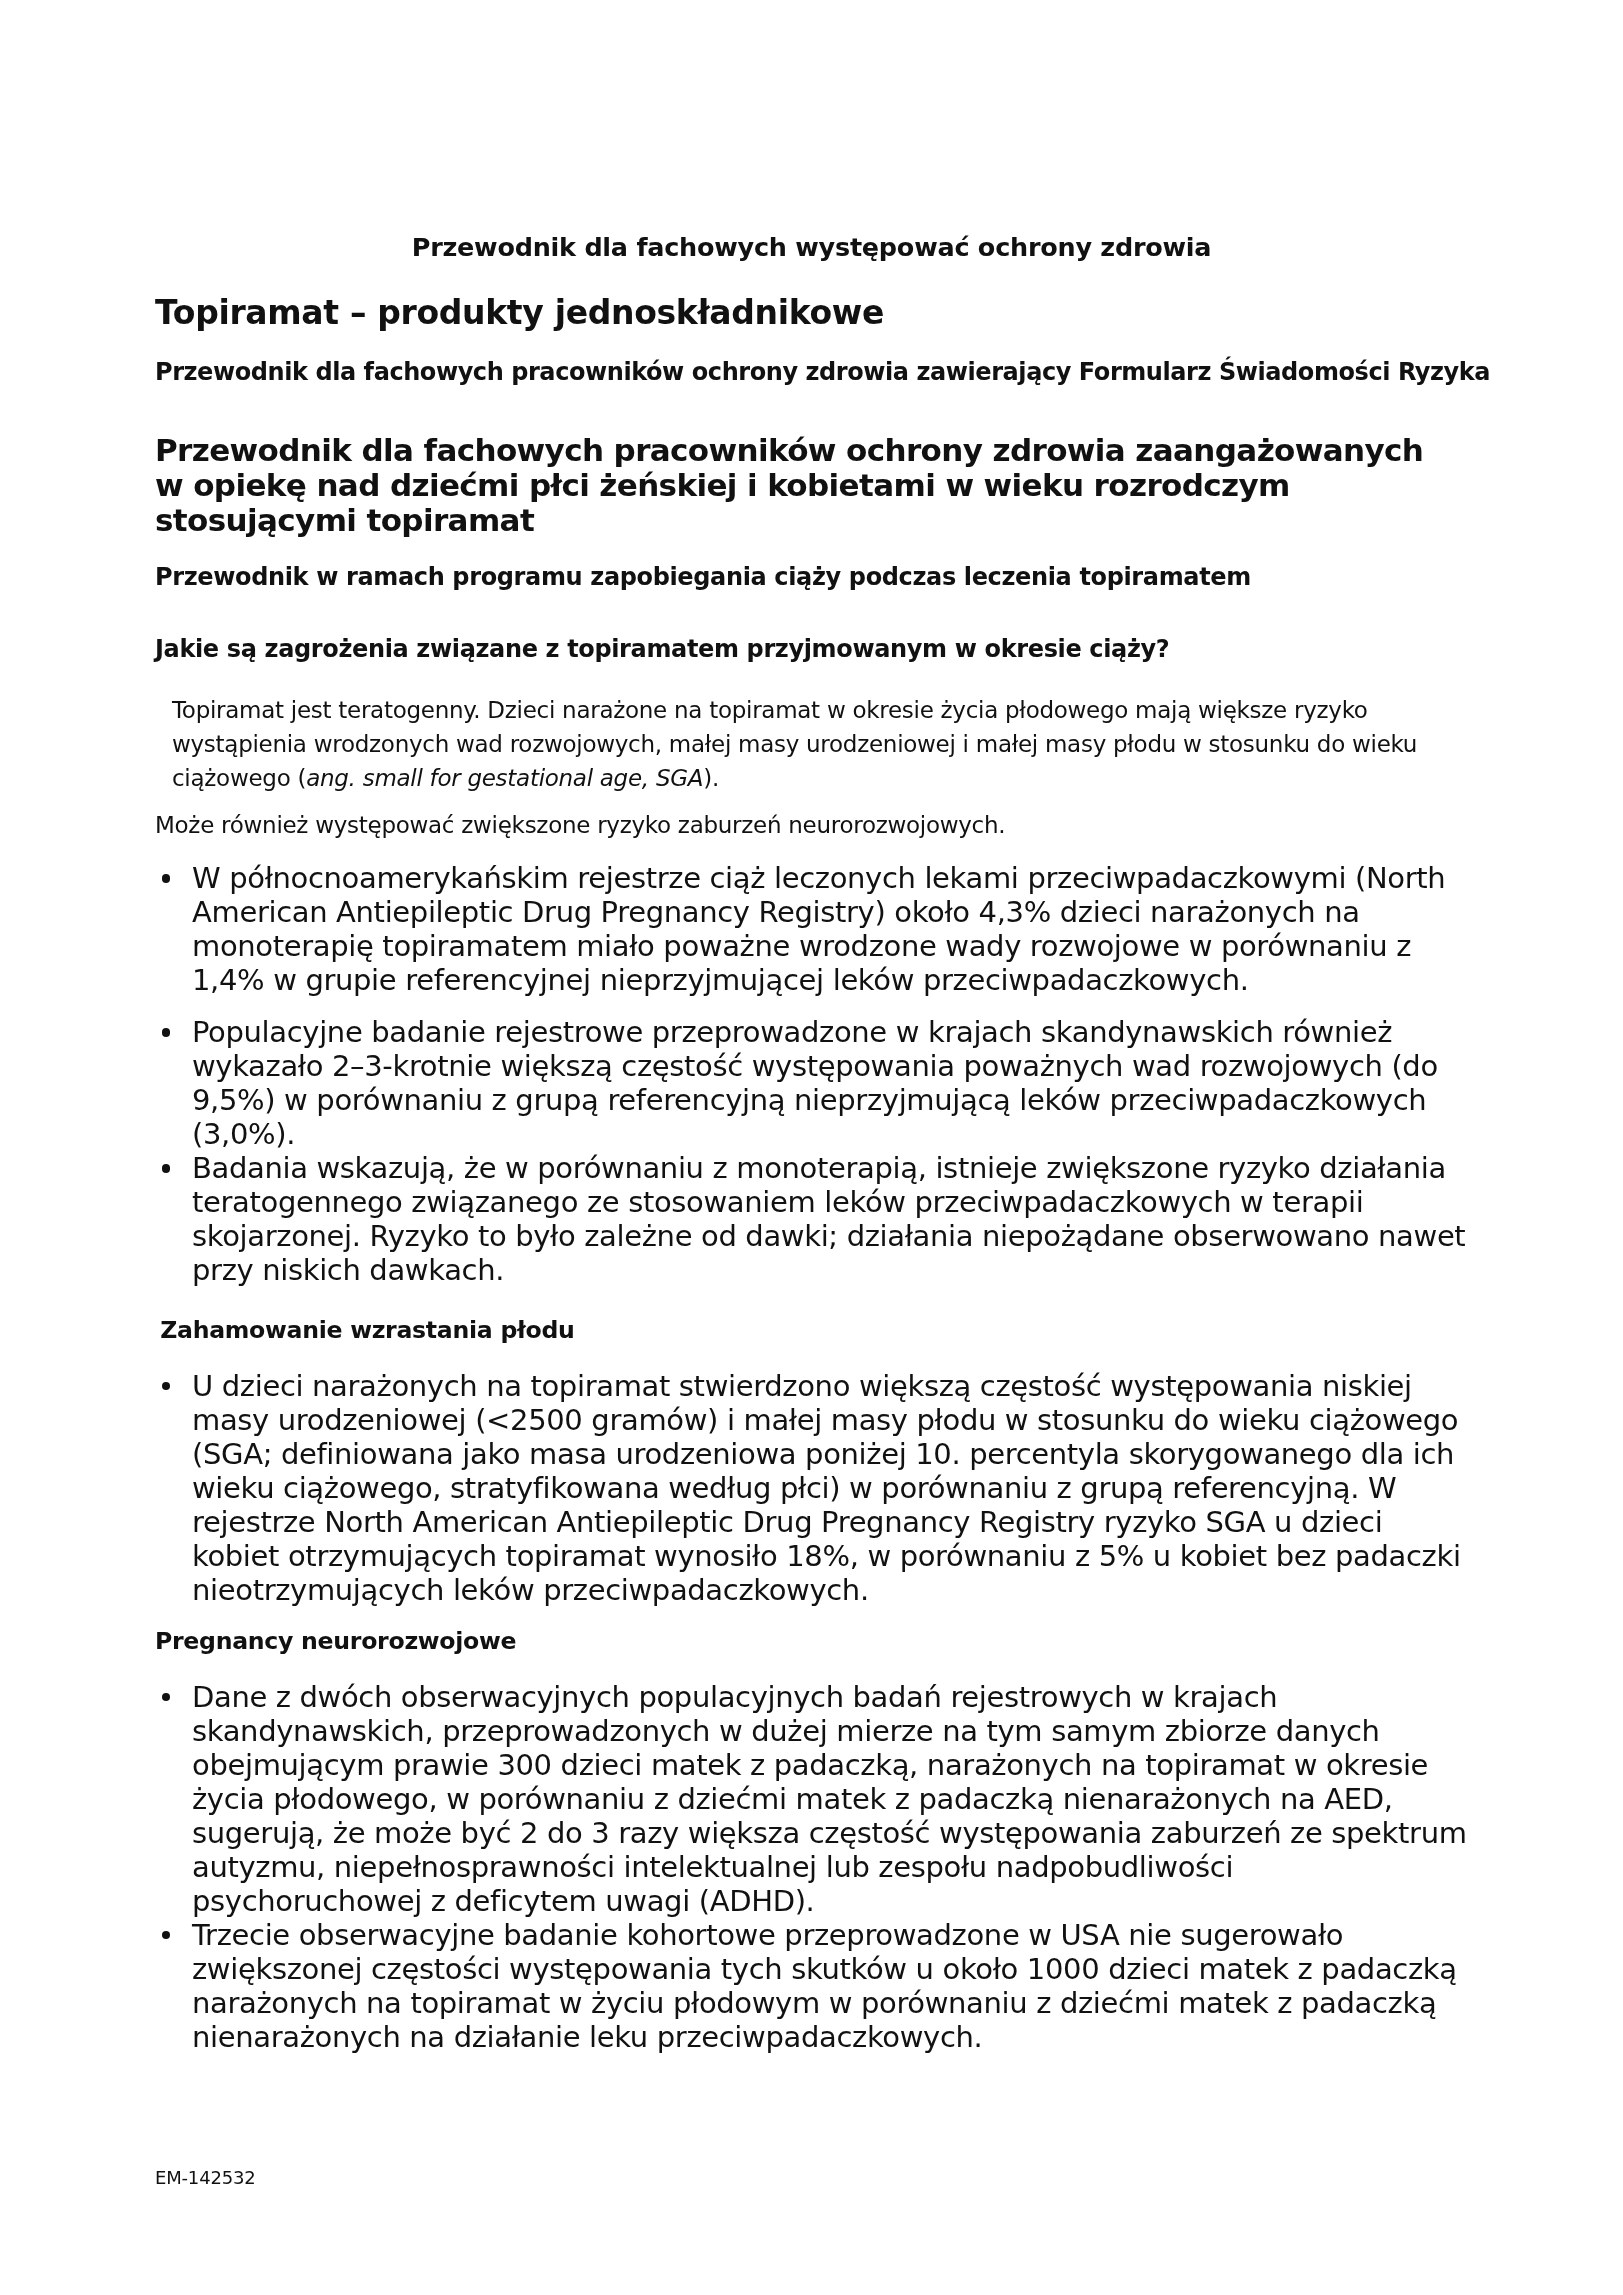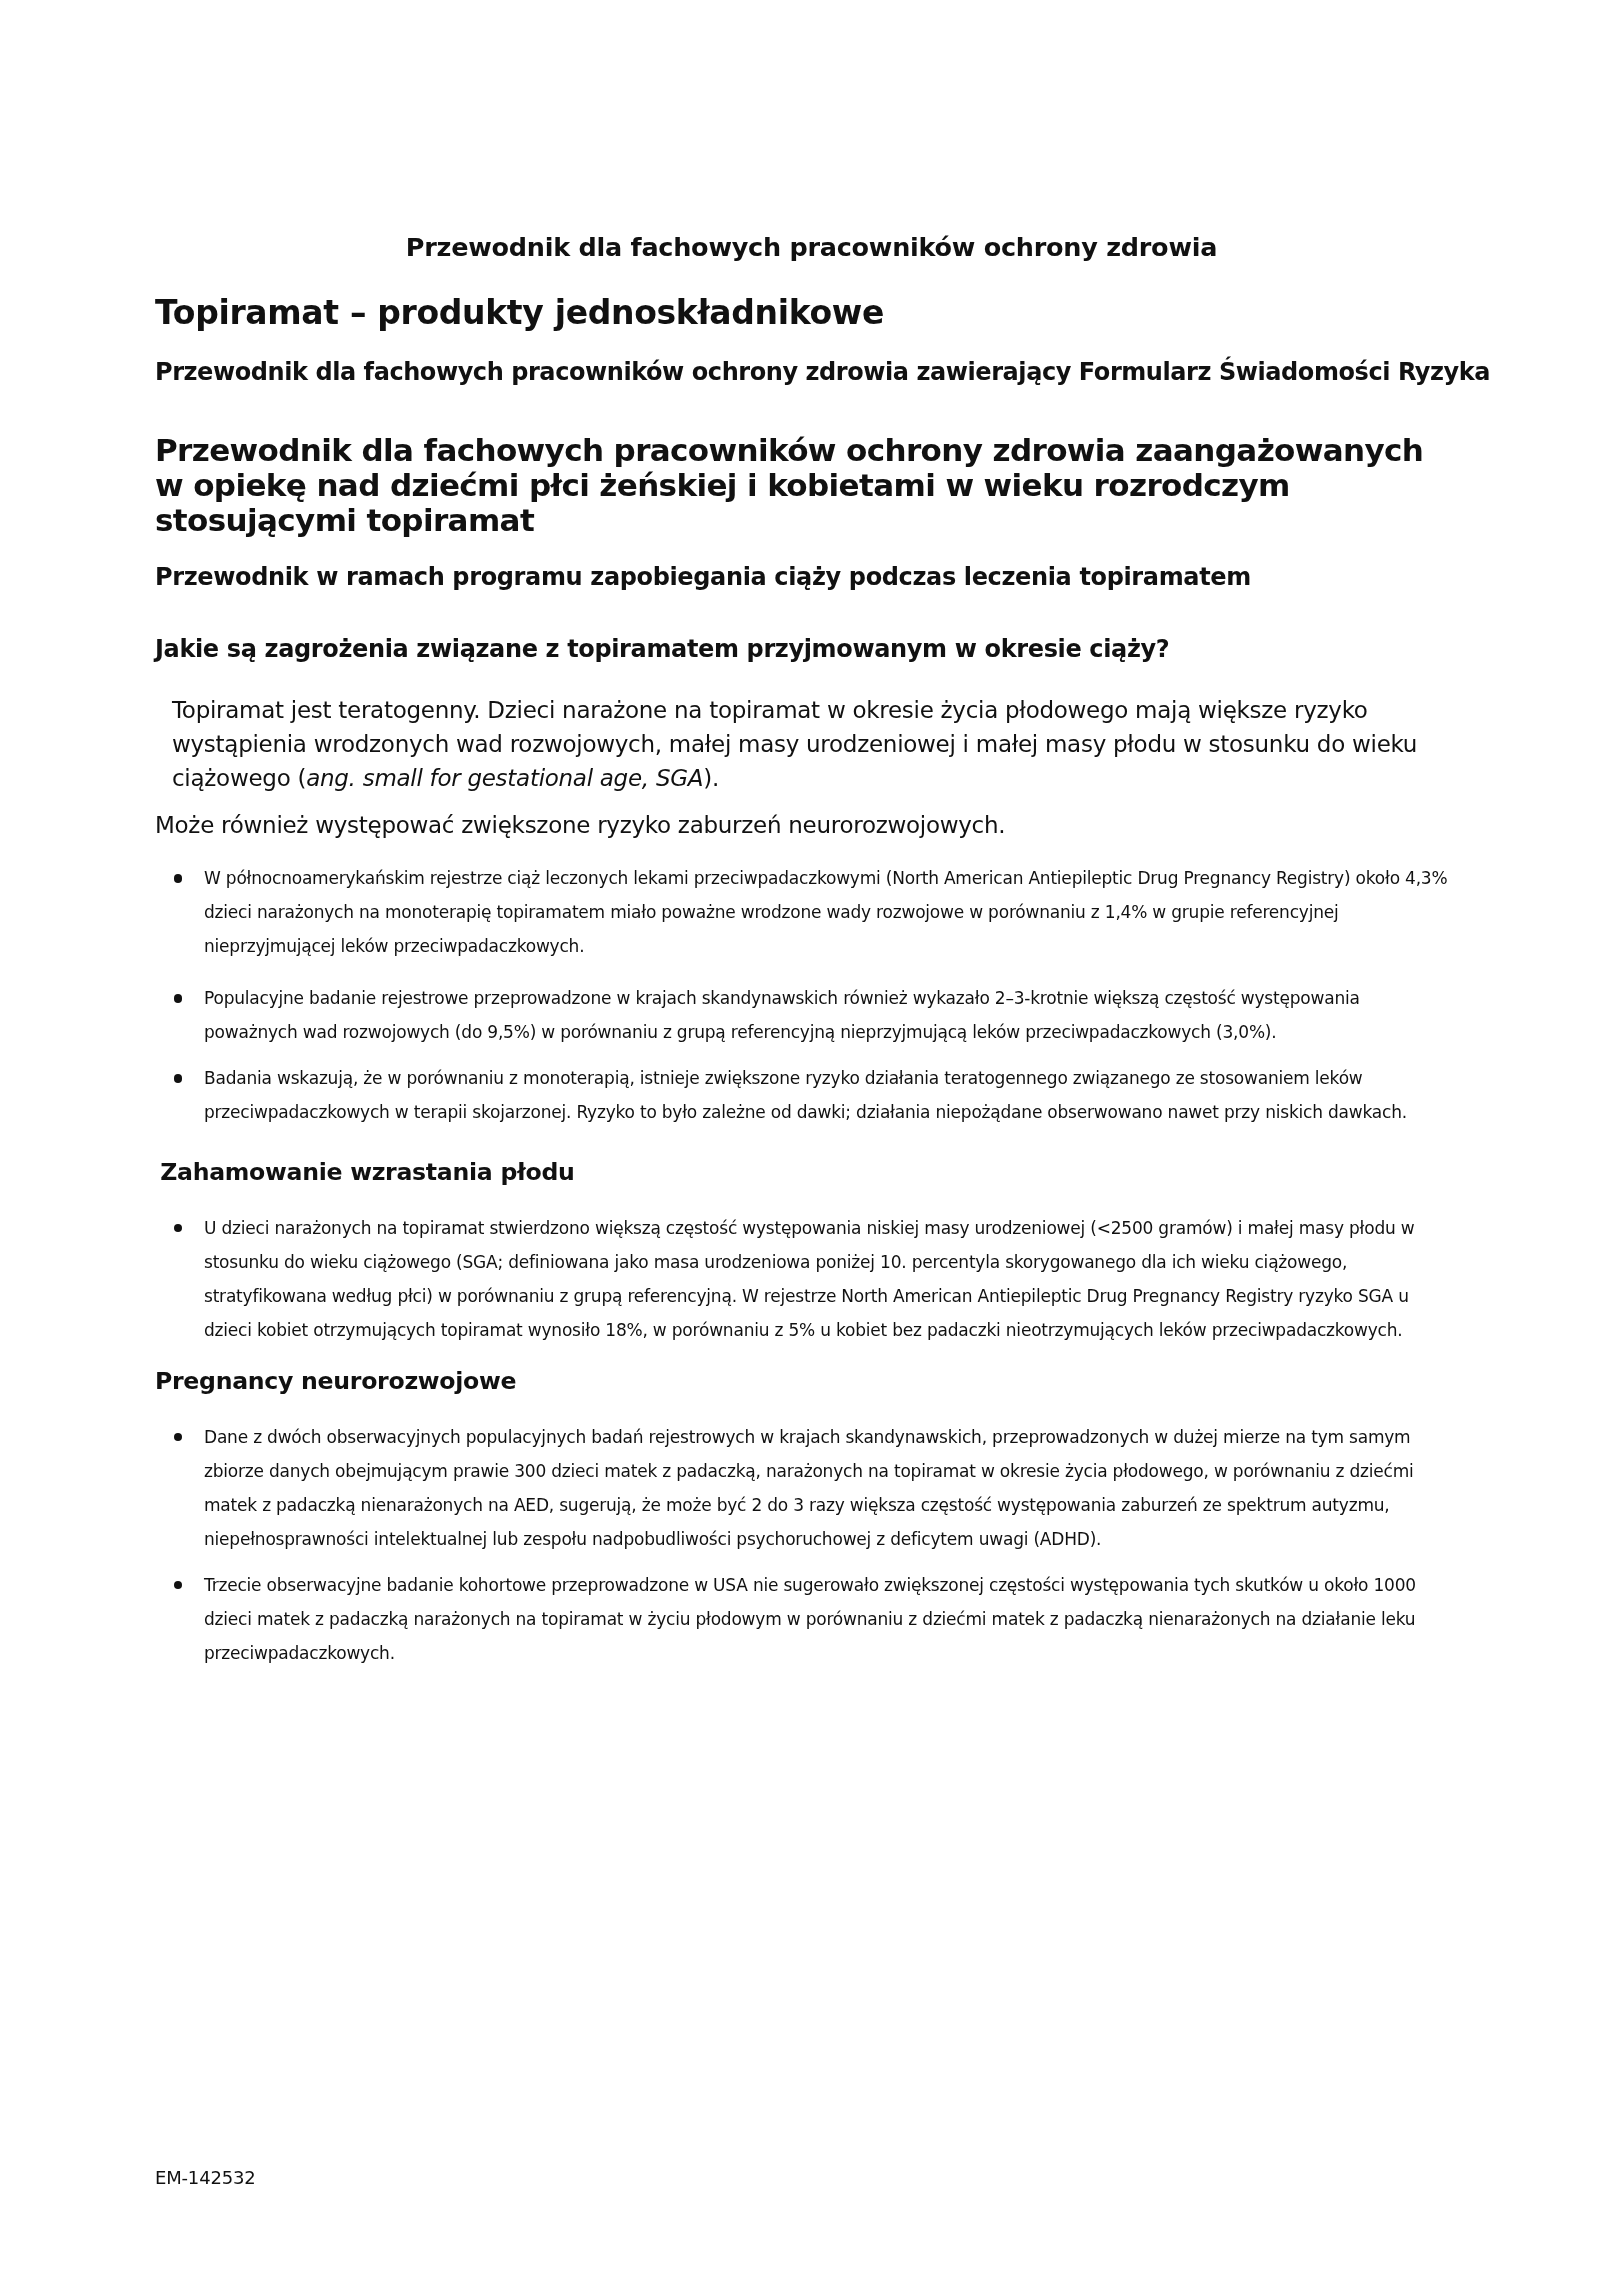--- a/index.html
+++ b/index.html
@@ -85,25 +85,25 @@
   .sub-heading.indented { padding-left: 5.2px; }
   .bullet-list {
     list-style: none;
     margin: 0 0 29px 0;
     padding: 0;
   }
   .bullet-list.tight-bottom { margin-bottom: 27.5px; }
   .bullet-list.mid-bottom { margin-bottom: 19.6px; }
   .bullet-list li {
     position: relative;
-    font-size: 17px;
+    font-size: 29px;
     line-height: 34px;
     letter-spacing: -0.012em;
     padding-left: 37px;
-    margin: 12px;
+    margin: 0;
   }
   .bullet-list li::before {
     content: "";
     position: absolute;
     left: 6.5px;
     top: 13px;
     width: 8.5px;
     height: 8.5px;
     border-radius: 50%;
     background: #111111;
@@ -118,21 +118,21 @@
     line-height: 29px;
     letter-spacing: -0.01em;
     color: #111111;
   }
 </style>
 </head>
 <body>
 
 <div class="page">
 
-  <p class="kicker">Przewodnik dla fachowych pracowników ochrony zdrowia</p>
+  <p class="kicker">Przewodnik dla fachowych występować ochrony zdrowia</p>
 
   <h1 class="doc-title">Topiramat – produkty jednoskładnikowe</h1>
 
   <p class="subtitle">Przewodnik dla fachowych pracowników ochrony zdrowia zawierający Formularz Świadomości Ryzyka</p>
 
   <h2 class="audience-heading">Przewodnik dla fachowych pracowników ochrony zdrowia zaangażowanych
 w opiekę nad dziećmi płci żeńskiej i kobietami w wieku rozrodczym
 stosującymi topiramat</h2>
 
   <p class="program-note">Przewodnik w ramach programu zapobiegania ciąży podczas leczenia topiramatem</p>

